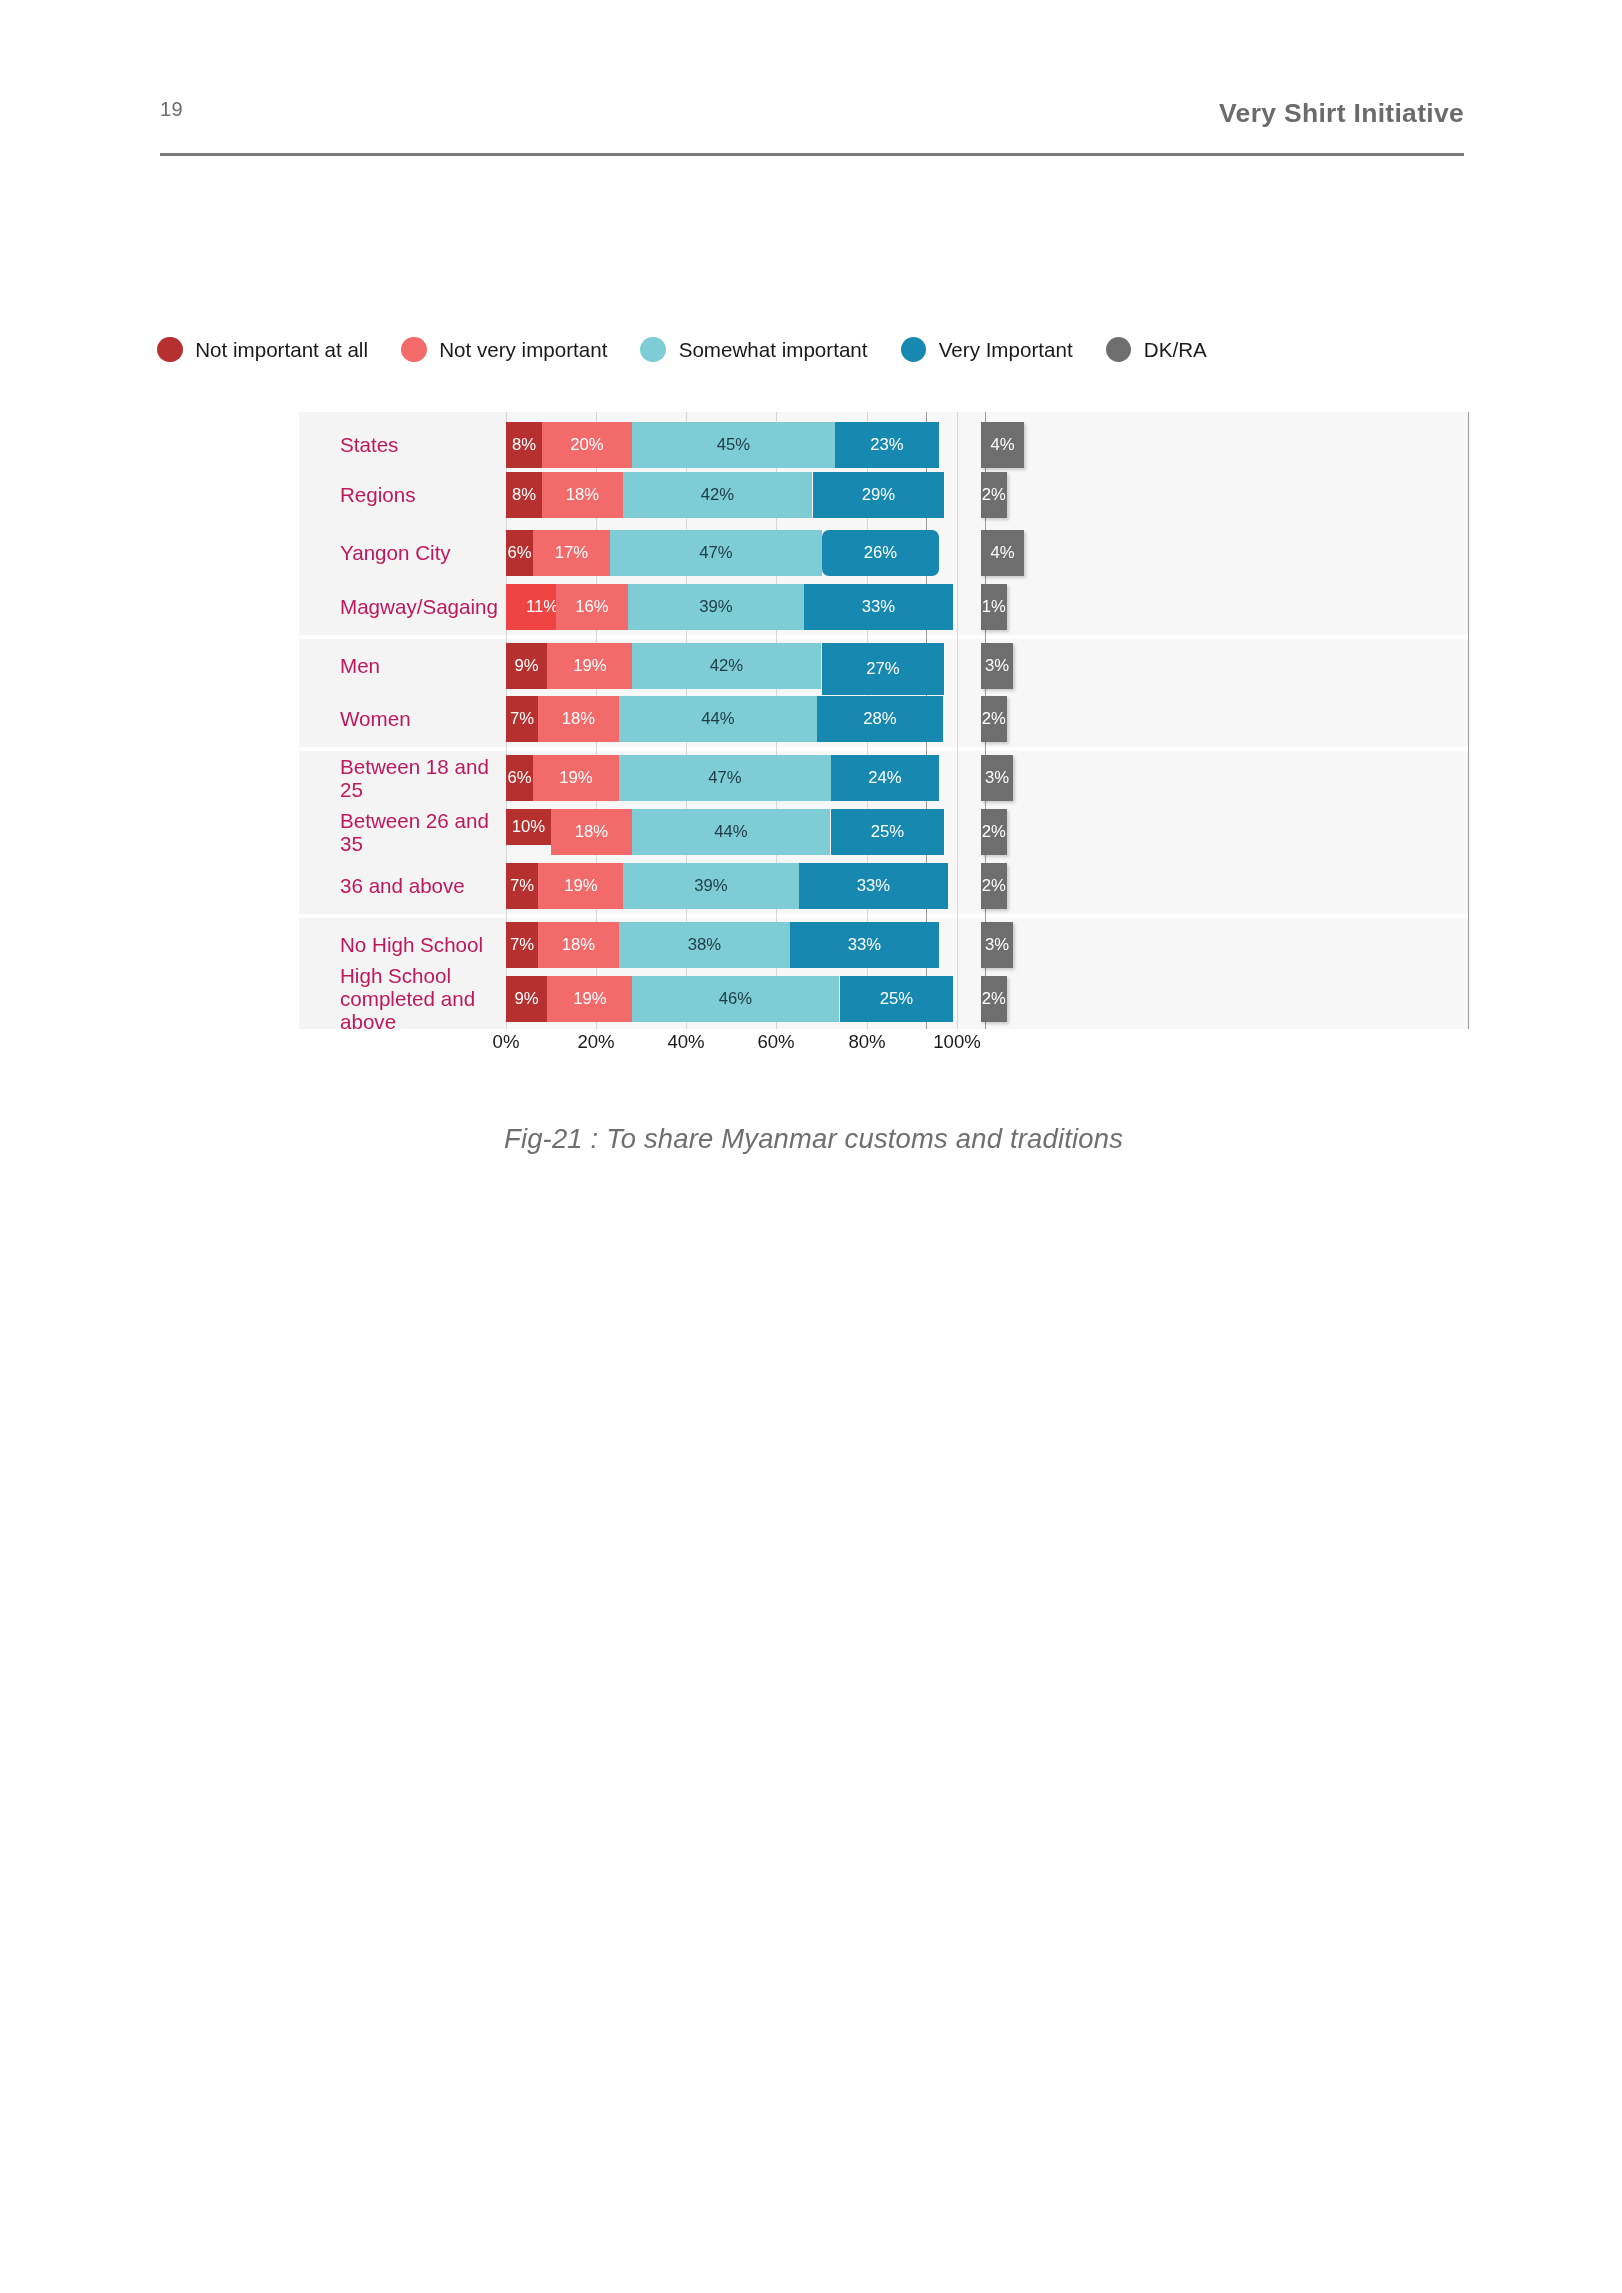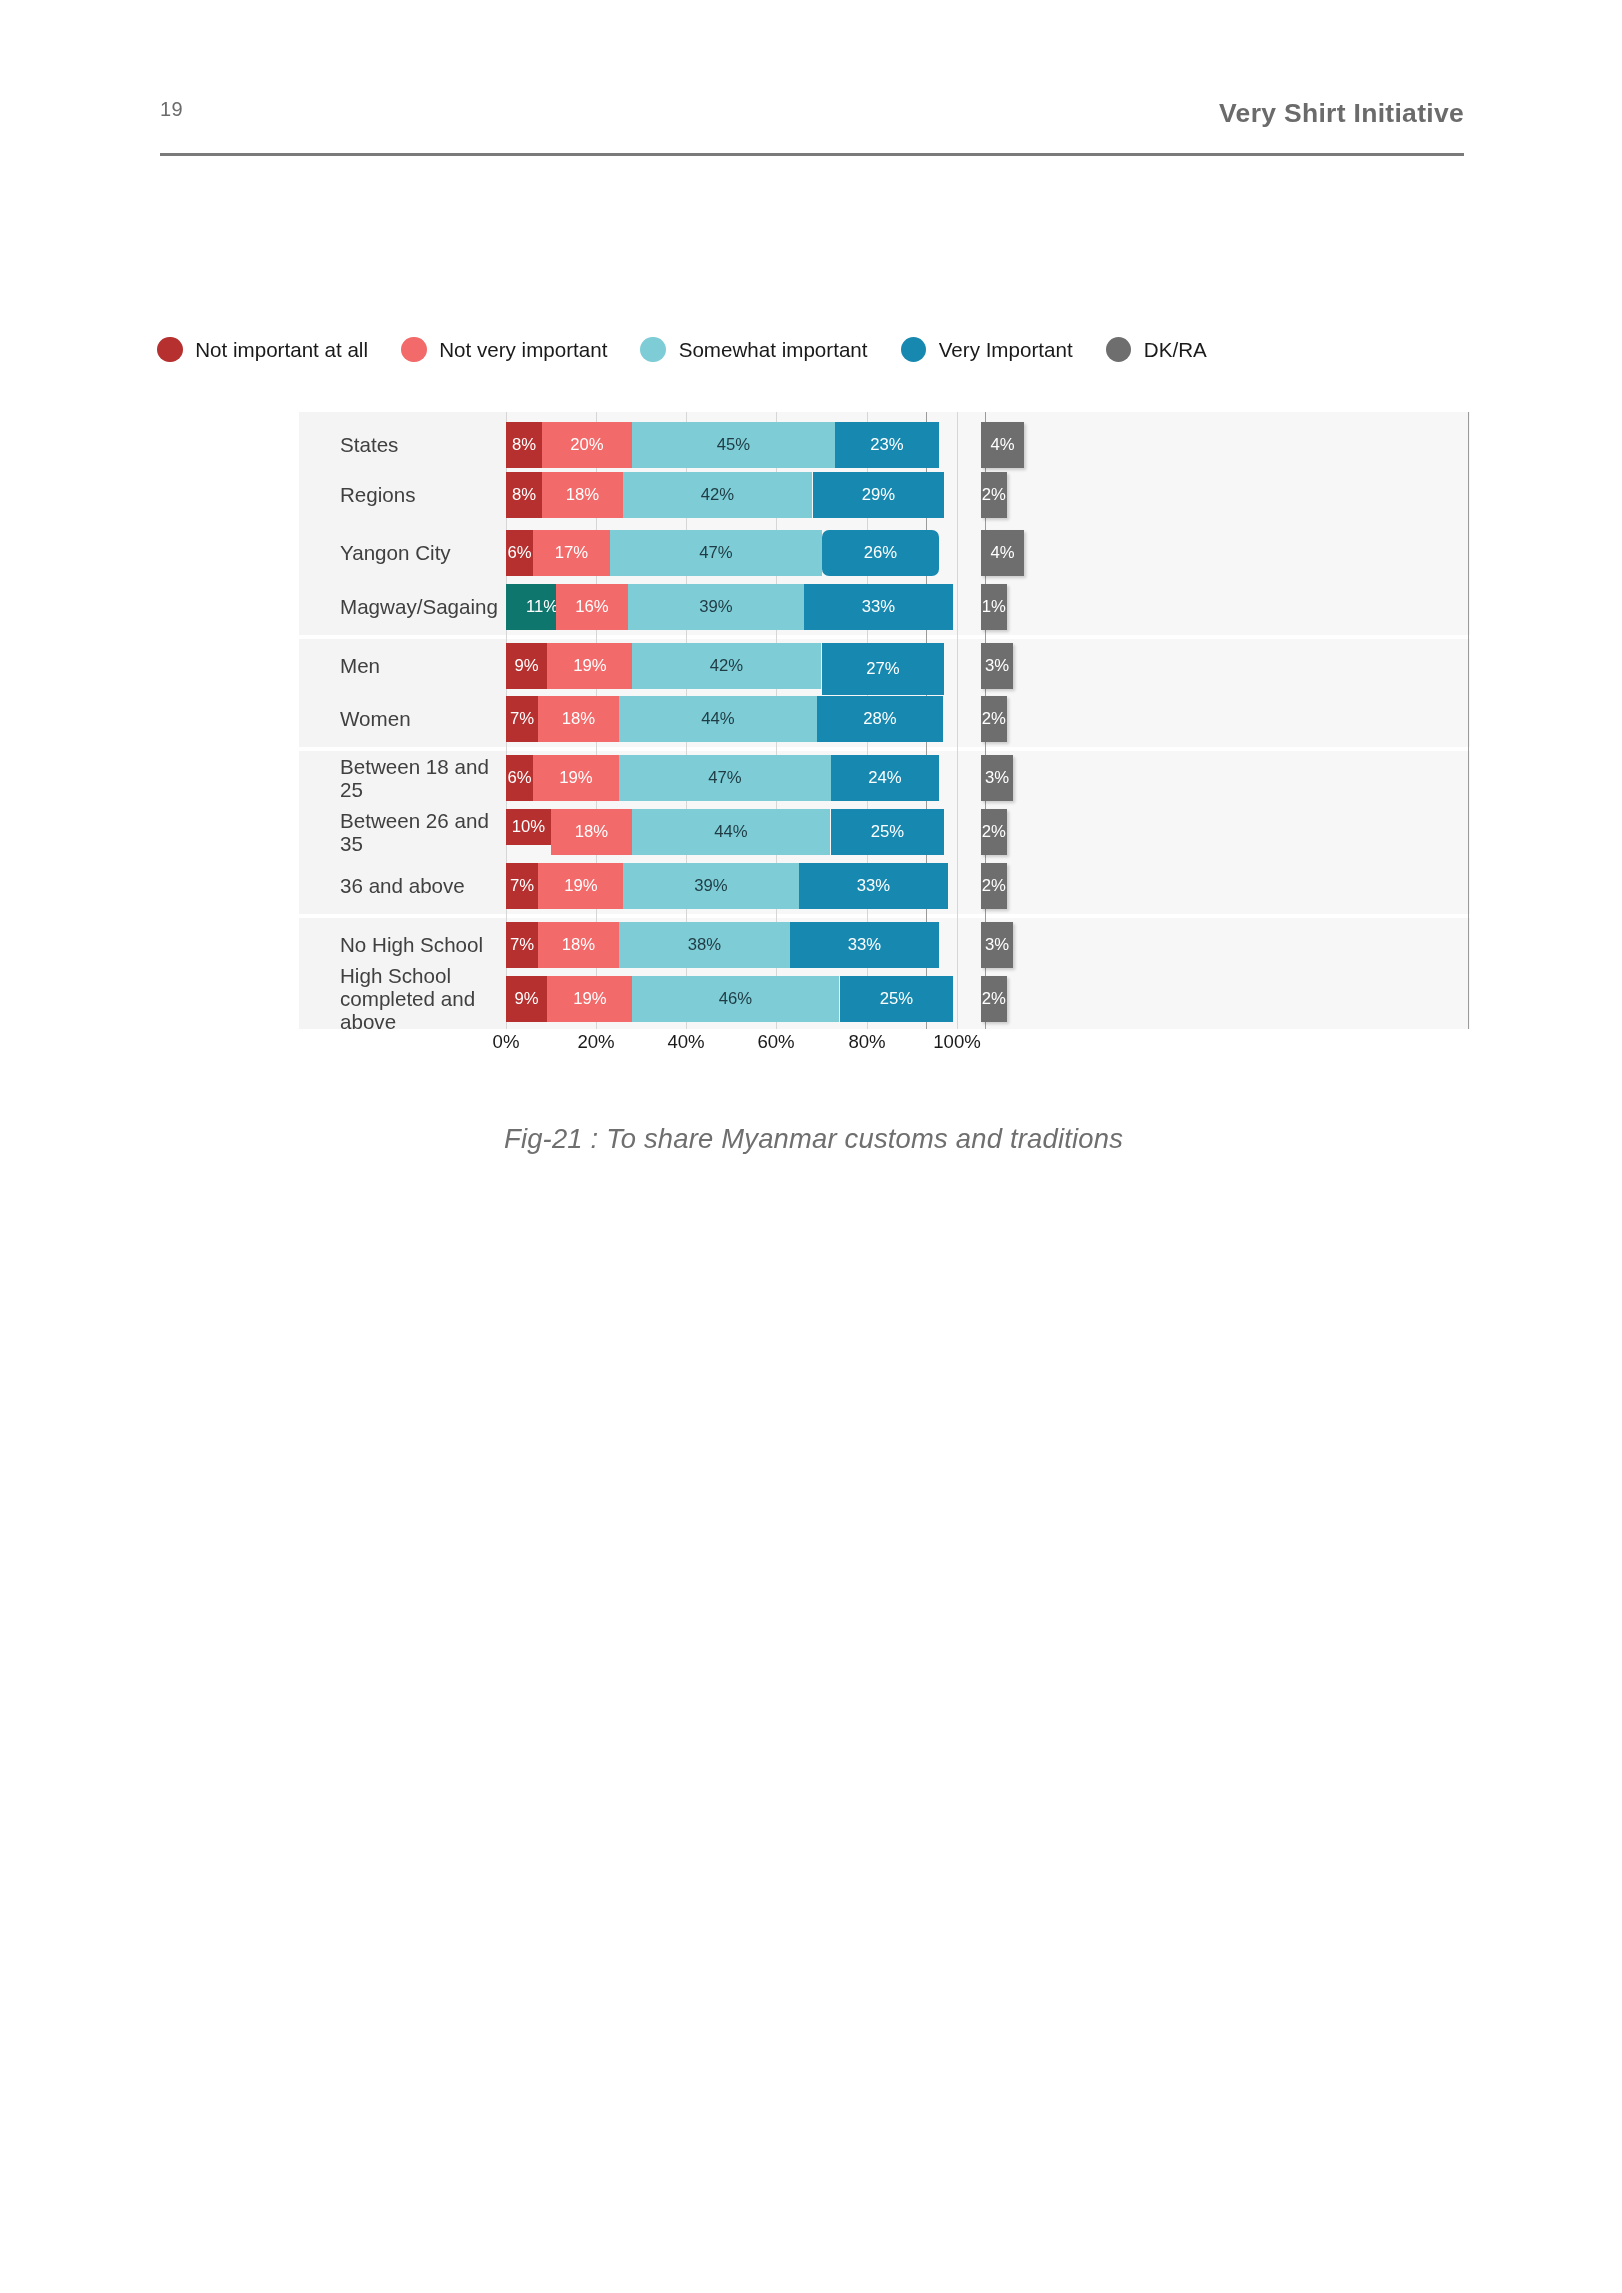--- a/index.html
+++ b/index.html
@@ -164,21 +164,21 @@
     left: 0;
     width: 1171px;
     height: 45px;
   }
   .row-label {
     position: absolute;
     left: 41px;
     top: 50%;
     transform: translateY(-50%);
     font-size: 20.6px;
-    color: #404040;
+    color: #be185d;
     line-height: 1.12;
     width: 176px;
   }
   .stack {
     position: absolute;
     top: 3.9px;
     height: 37px;
   }
   .seg {
     position: absolute;
@@ -312,21 +312,21 @@
           <div class="seg" style="left: 0px; width: 27px; height: 46px; background: rgb(181, 48, 46);">6%</div>
           <div class="seg" style="left: 27px; width: 77px; height: 46px; background: rgb(242, 106, 106);">17%</div>
           <div class="seg teal-seg" style="left: 104px; width: 212px; height: 46px; background: rgb(126, 205, 214);">47%</div>
           <div class="seg" style="left: 316px; width: 117px; height: 46px; background: rgb(23, 137, 176); border-radius: 7px;">26%</div>
         </div>
         <div class="dk-bar" style="left: 682px; width: 43px; height: 46px; background: rgb(110, 110, 110);">4%</div>
       </div>
       <div class="row" style="top: 168px; height: 54px;">
         <div class="row-label">Magway/Sagaing</div>
         <div class="stack" style="left: 207px; width: 451px; height: 46px;">
-          <div class="seg" style="left: 0px; width: 72px; height: 46px; background: #0f766e;">11%</div>
+          <div class="seg" style="left: 0px; width: 72px; height: 46px; background: #ef4444;">11%</div>
           <div class="seg" style="left: 50px; width: 72px; height: 46px; background: rgb(242, 106, 106);">16%</div>
           <div class="seg teal-seg" style="left: 122px; width: 176px; height: 46px; background: rgb(126, 205, 214);">39%</div>
           <div class="seg" style="left: 298px; width: 149px; height: 46px; background: rgb(23, 137, 176);">33%</div>
         </div>
         <div class="dk-bar" style="left: 682px; width: 25.5px; height: 46px; background: rgb(110, 110, 110);">1%</div>
       </div>
       <div class="row" style="top: 227px; height: 54px;">
         <div class="row-label">Men</div>
         <div class="stack" style="left: 207px; width: 451px; height: 46px;">
           <div class="seg" style="left: 0px; width: 41px; height: 46px; background: rgb(181, 48, 46);">9%</div>

